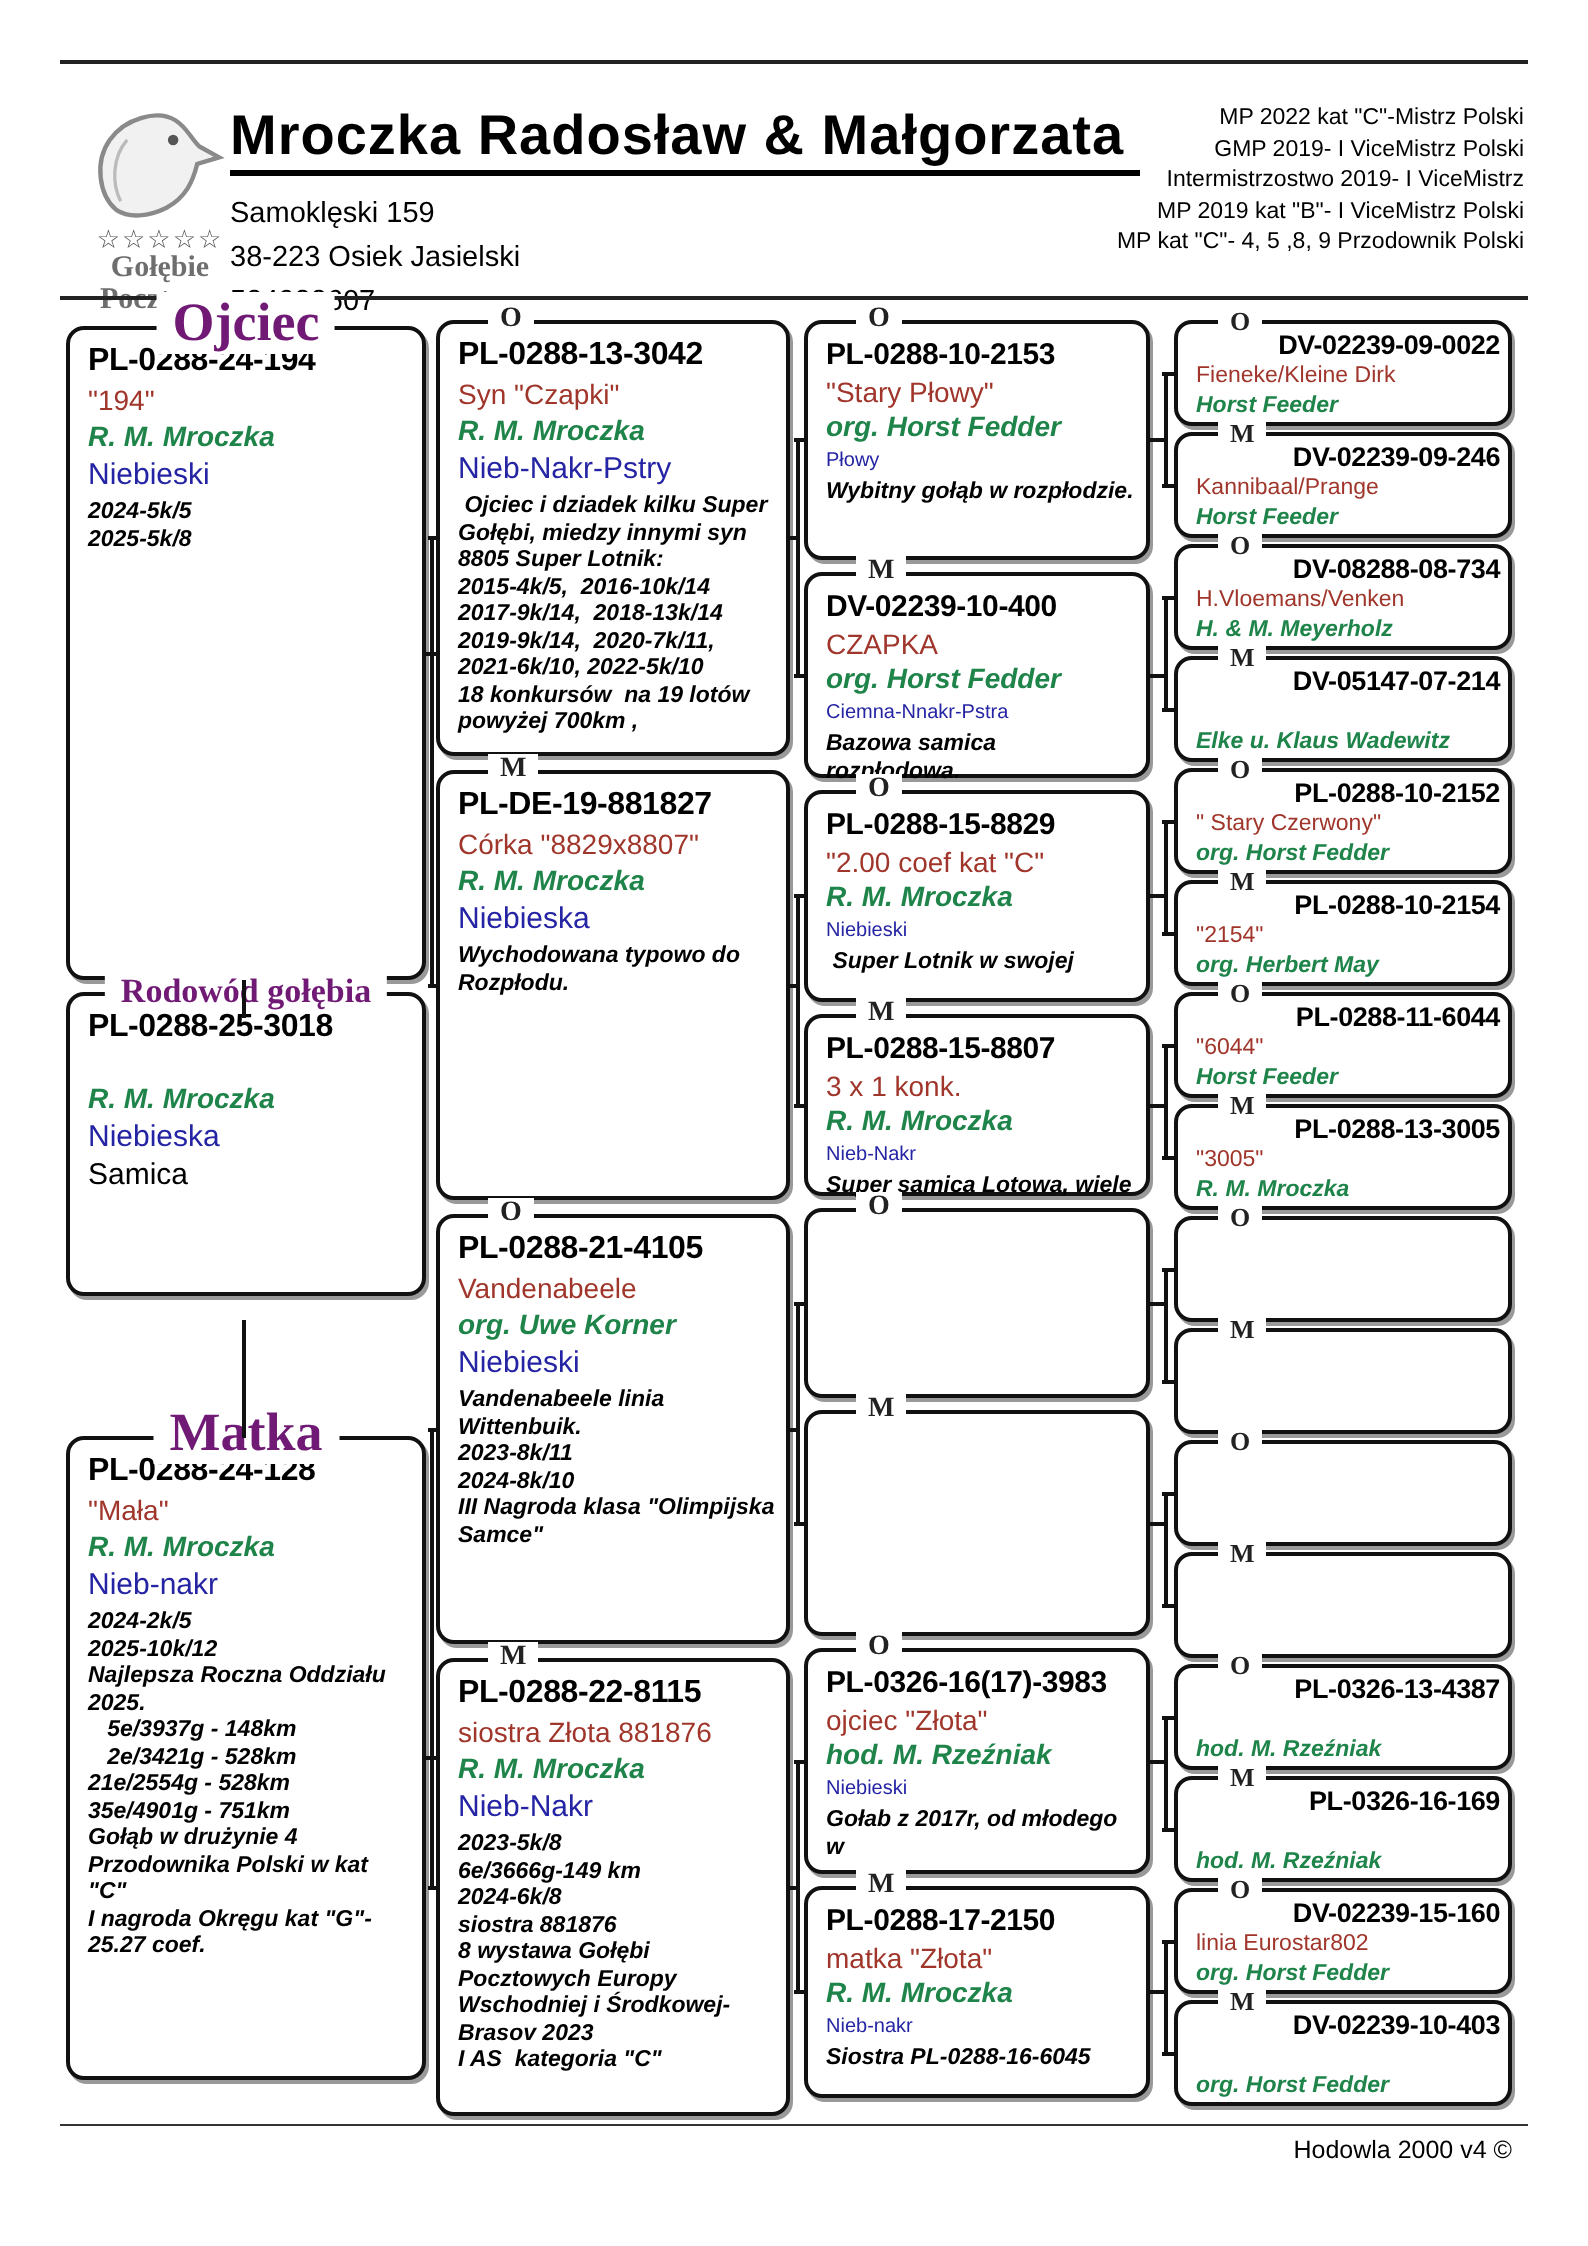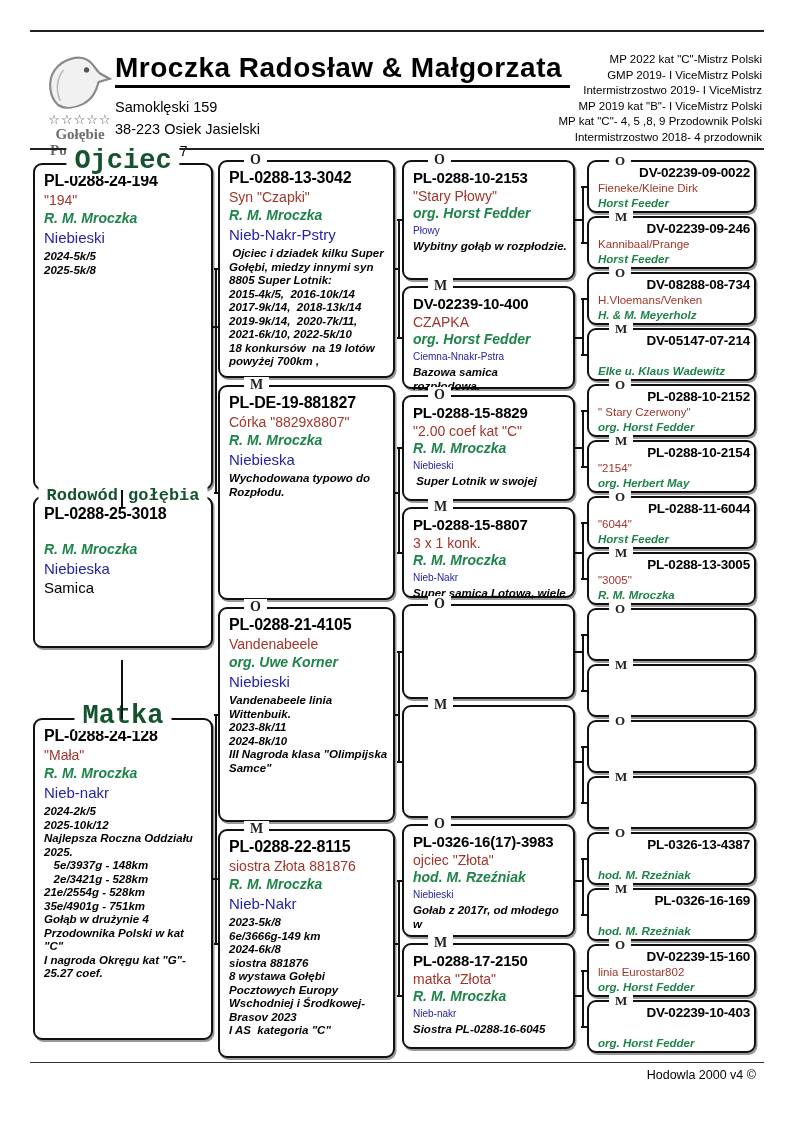--- a/index.html
+++ b/index.html
@@ -23,22 +23,22 @@
   .achv{position:absolute;right:32px;top:52px;width:260px;text-align:right;
         font-size:11.5px;line-height:15.5px;}
 
   
   .pbox{position:absolute;background:#fff;border:2px solid #111;border-radius:9px;
         box-shadow:1.5px 2px 0 0 #999;padding:6px 5px 2px 9px;box-sizing:border-box;}
   .col .pbox{position:relative;}
   .marker{position:absolute;top:-10px;left:24px;background:#fff;padding:0 6px;
           font-family:"Liberation Serif",serif;font-weight:bold;font-size:14px;color:#222;}
   .seclabel{position:absolute;top:-19px;left:50%;transform:translateX(-50%);background:#fff;
-            padding:0 8px;font-family:Liberation Mono, monospace;font-weight:bold;font-size:27px;
-            white-space:nowrap;color:#14532d;}
+            padding:0 8px;font-family:Liberation Serif, serif;font-weight:bold;font-size:27px;
+            white-space:nowrap;color:#701a75;}
   .seclabel.small{font-size:17px;top:-12px;}
   .ring{font-size:16px;font-weight:bold;line-height:20px;letter-spacing:-.2px;}
   .pname{font-size:14px;line-height:18px;color:var(--red);}
   .breeder{font-size:14px;line-height:19px;font-weight:bold;font-style:italic;color:var(--green);}
   .fcolor{font-size:15px;line-height:19px;color:var(--blue);}
   .notes{font-size:11.5px;line-height:13.5px;font-weight:bold;font-style:italic;
          margin-top:3px;white-space:pre-wrap;}
   .sex{font-size:15px;line-height:19px;color:#000;}
 
   
@@ -130,21 +130,20 @@
     <div class="addr">Samoklęski 159</div>
     <div class="addr">38-223 Osiek Jasielski</div>
     <div class="addr">534988607</div>
   </div>
   <div class="achv">
     <div>MP 2022 kat "C"-Mistrz Polski</div>
     <div>GMP 2019- I ViceMistrz Polski</div>
     <div>Intermistrzostwo 2019- I ViceMistrz</div>
     <div>MP 2019 kat "B"- I ViceMistrz Polski</div>
     <div>MP kat "C"- 4, 5 ,8, 9 Przodownik Polski</div>
-    <div>Intermistrzostwo 2018- 4 przodownik</div>
   </div>
   <div class="rule rule-hdr"></div>
 
   <section class="pbox" id="father">
     <span class="seclabel">Ojciec</span>
     <div class="ring">PL-0288-24-194</div>
     <div class="pname">"194"</div>
     <div class="breeder">R. M. Mroczka</div>
     <div class="fcolor">Niebieski</div>
     <div class="notes">2024-5k/5

